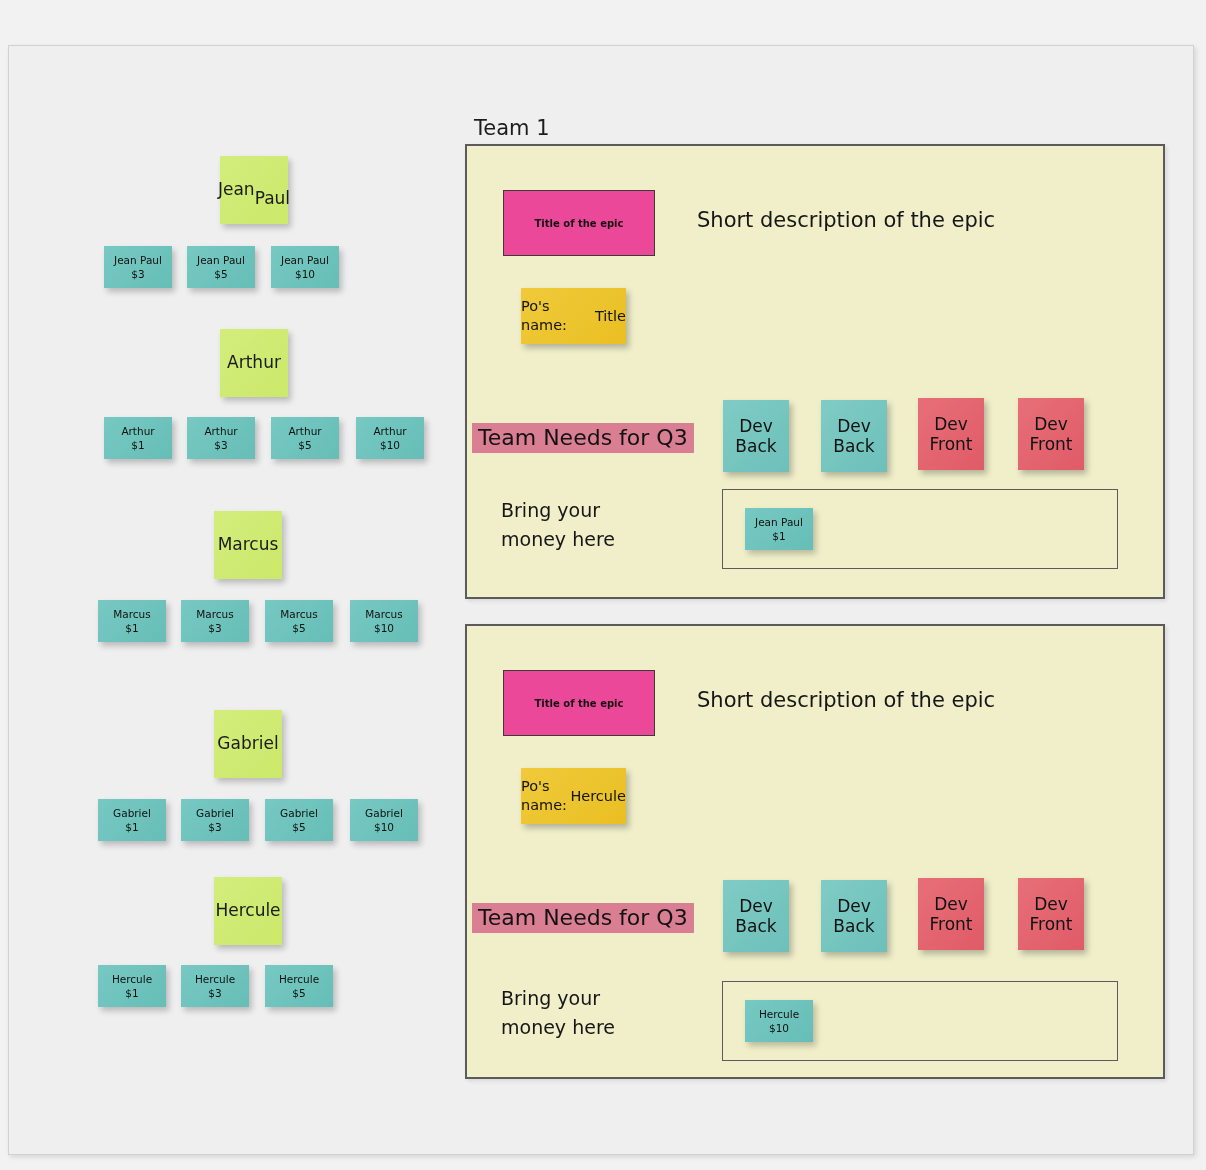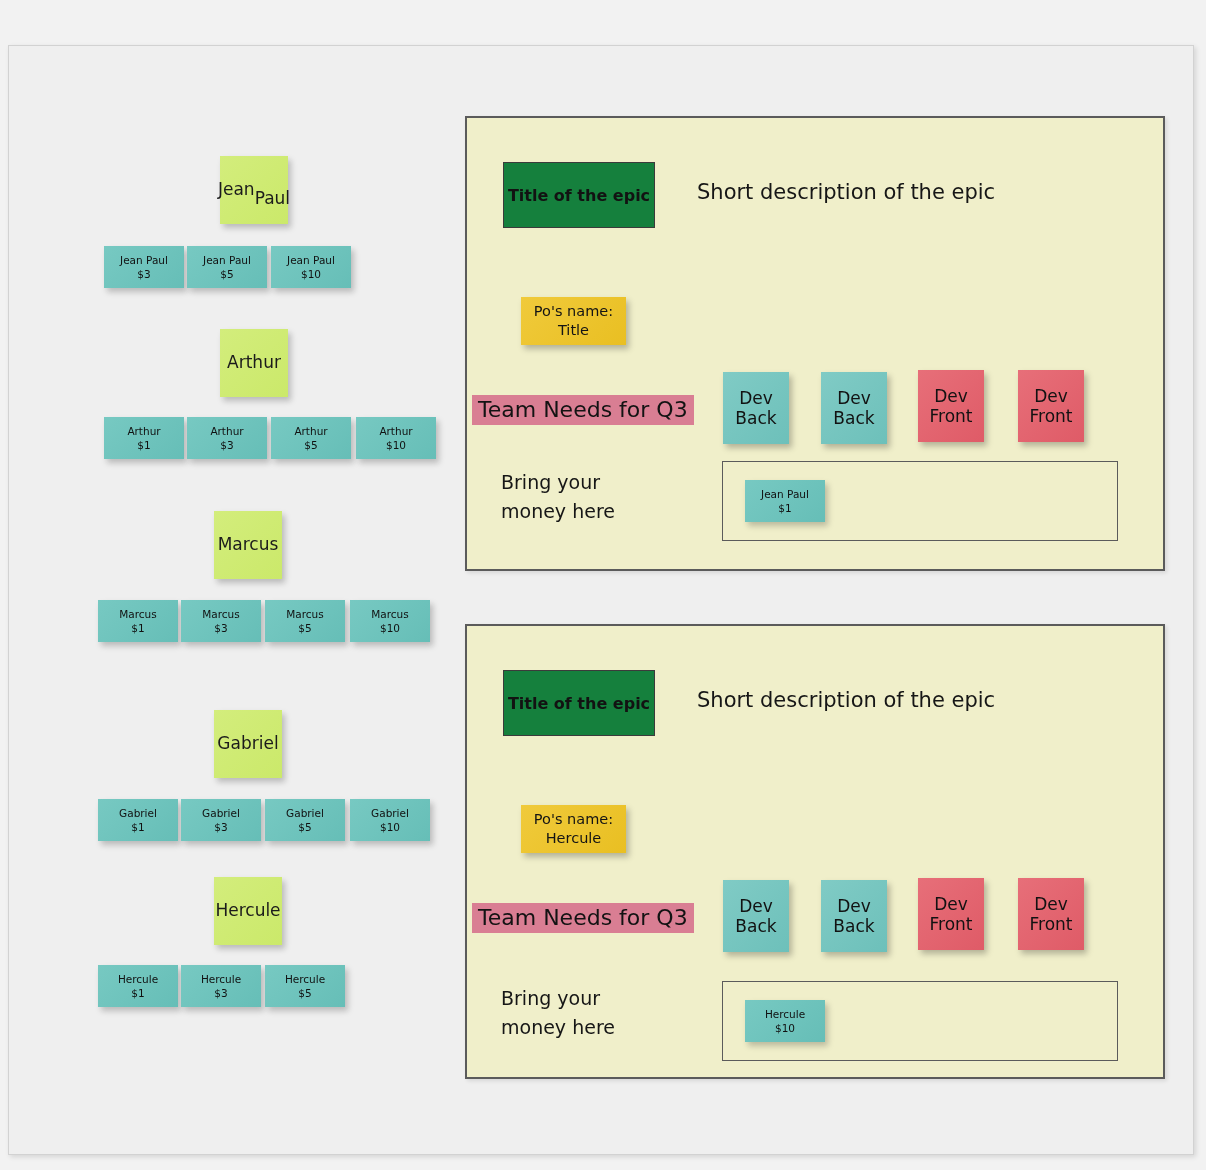--- a/index.html
+++ b/index.html
@@ -63,21 +63,21 @@
     text-align: center;
     font-size: 17px;
     color: #1b1b1b;
     line-height: 1.15;
     box-sizing: border-box;
     padding: 2px;
   }
   .money-row { position: absolute; left: 0; width: 450px; height: 42px; }
   .money-card {
     position: absolute;
-    width: 80px;
+    width: 68px;
     height: 42px;
     background: #6ec4bd;
     background: linear-gradient(135deg,#77c9c2 0%, #66beb7 100%);
     box-shadow: 3px 4px 6px rgba(0,0,0,.22);
     display: flex;
     flex-direction: column;
     align-items: center;
     justify-content: center;
     font-size: 10.5px;
     color: #111;
@@ -99,52 +99,51 @@
     position: relative;
     background: #f0efca;
     border: 2px solid #5b5b5b;
     box-sizing: border-box;
     box-shadow: 2px 2px 4px rgba(0,0,0,.10);
   }
   .epic-title-box {
     position: absolute;
     width: 152px;
     height: 66px;
-    background: #15803d;
+    background: #ec4899;
     border: 1px solid #3b3b3b;
     display: flex;
     align-items: center;
     justify-content: center;
-    font-size: 16px;
+    font-size: 10px;
     font-weight: bold;
     color: #121212;
     box-sizing: border-box;
   }
   .epic-desc {
     position: absolute;
     font-size: 21px;
     color: #161616;
     white-space: nowrap;
   }
   .po-note {
     position: absolute;
     width: 105px;
-    height: 48px;
+    height: 56px;
     background: #eec52f;
     background: linear-gradient(135deg,#f0ca3b 0%, #e9bf22 100%);
     box-shadow: 3px 4px 6px rgba(0,0,0,.25);
     display: flex;
-    flex-direction: column;
+    flex-direction: row;
     align-items: center;
     justify-content: center;
     font-size: 14.5px;
     color: #141414;
     line-height: 1.3;
     box-sizing: border-box;
-    margin-top: 37px;
   }
   .needs-banner {
     position: absolute;
     background: #d97e93;
     padding: 2px 6px 3px 6px;
     font-size: 22px;
     color: #131313;
     white-space: nowrap;
     box-sizing: border-box;
   }
@@ -293,20 +292,21 @@
           <div class="money-card" style="left: 256px; top: 0px;">
             <span>Hercule</span>
             <span>$5</span>
           </div>
         </div>
       </div>
     </div>
 
   <div id="teams-column">
       <div class="team-block" style="top: 70px;">
+        <div class="team-label">Team 1</div>
         <div class="team-panel" style="height: 455px;">
           <div class="epic-title-box" style="left: 36px; top: 44px;">Title of the epic</div>
           <div class="epic-desc" style="left: 230px; top: 62px;">Short description of the epic</div>
           <div class="po-note" style="left: 54px; top: 142px;">
             <span>Po's name:</span>
             <span>Title</span>
           </div>
           <div class="needs-banner" style="left: 5px; top: 277px;">Team Needs for Q3</div>
           <div class="dev-note dev-back" style="left: 256px; top: 254px;">
             <span>Dev</span>

